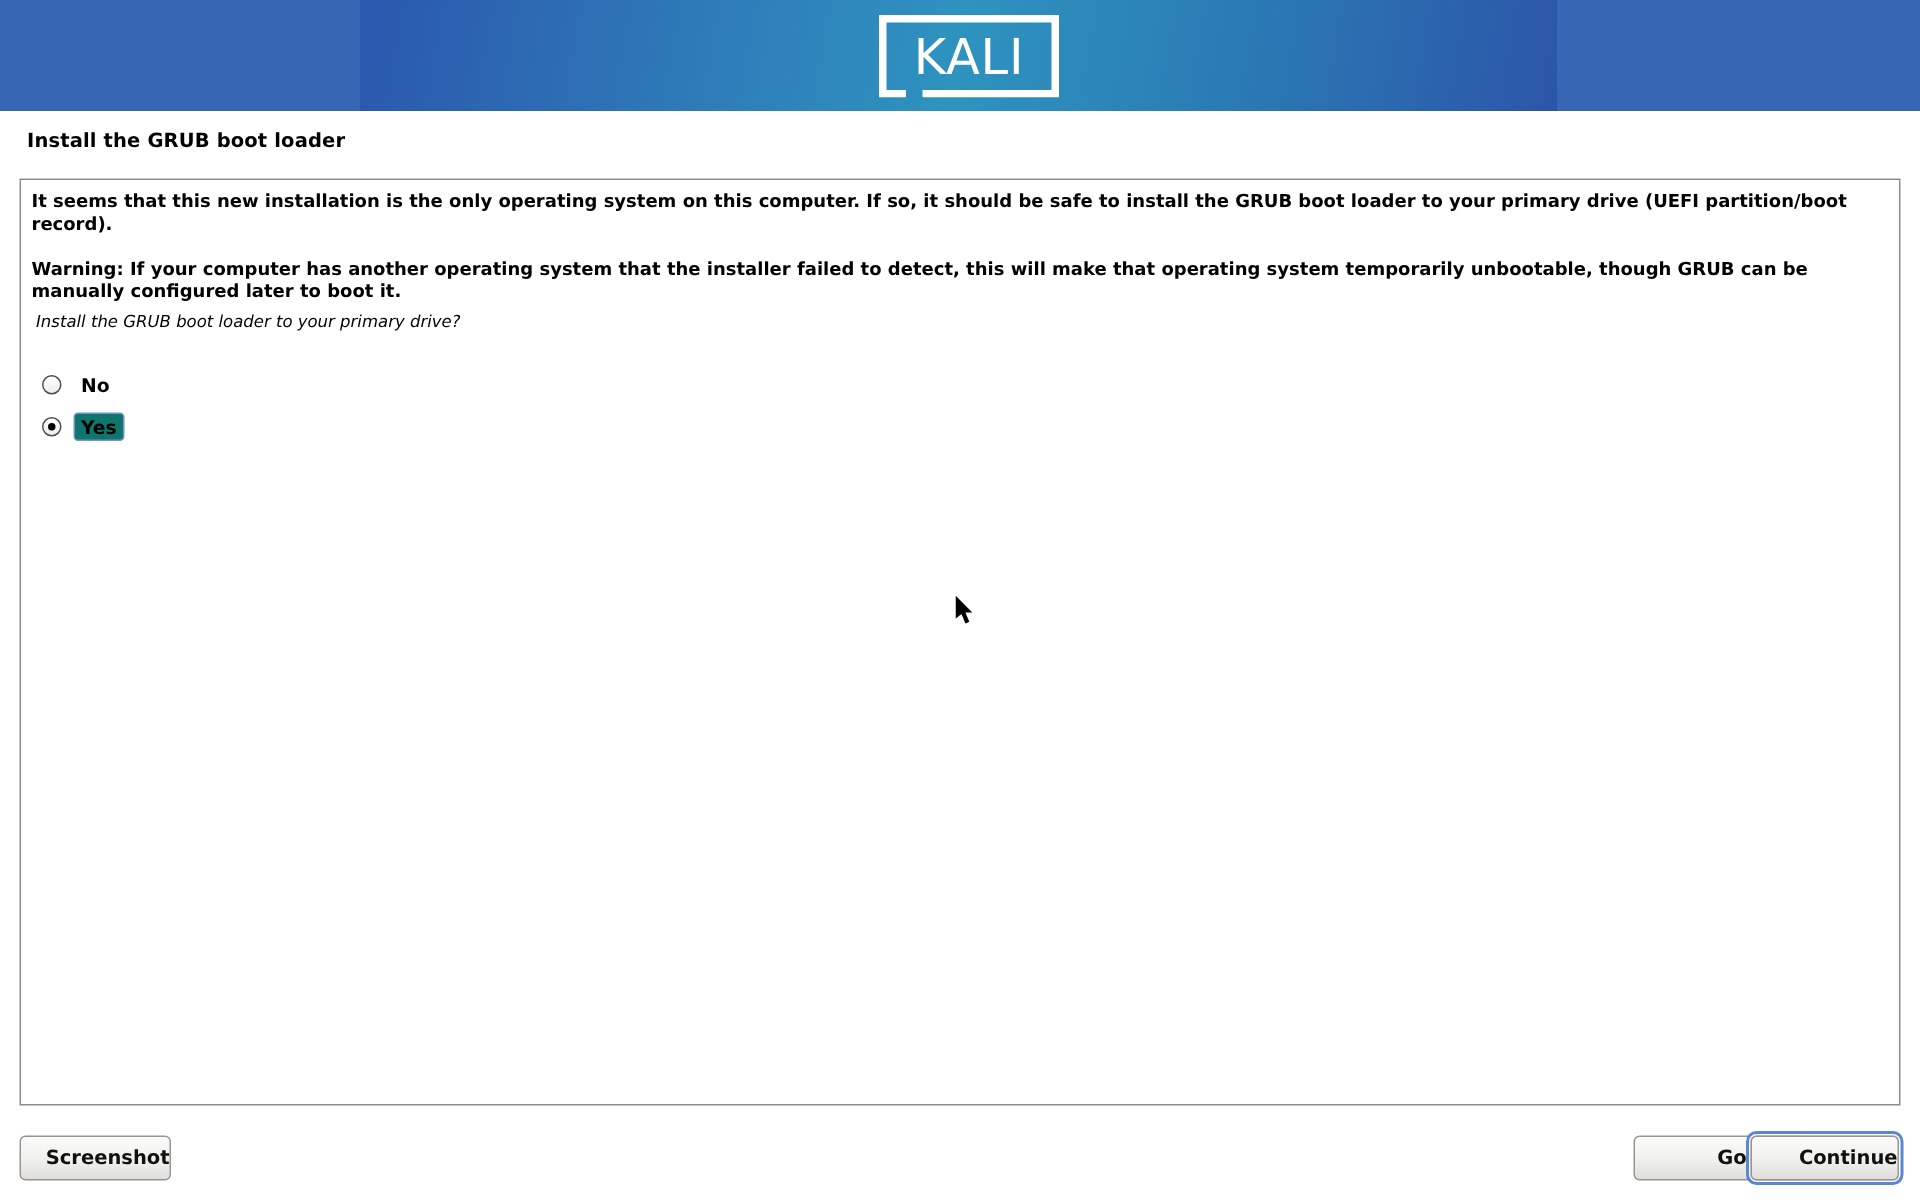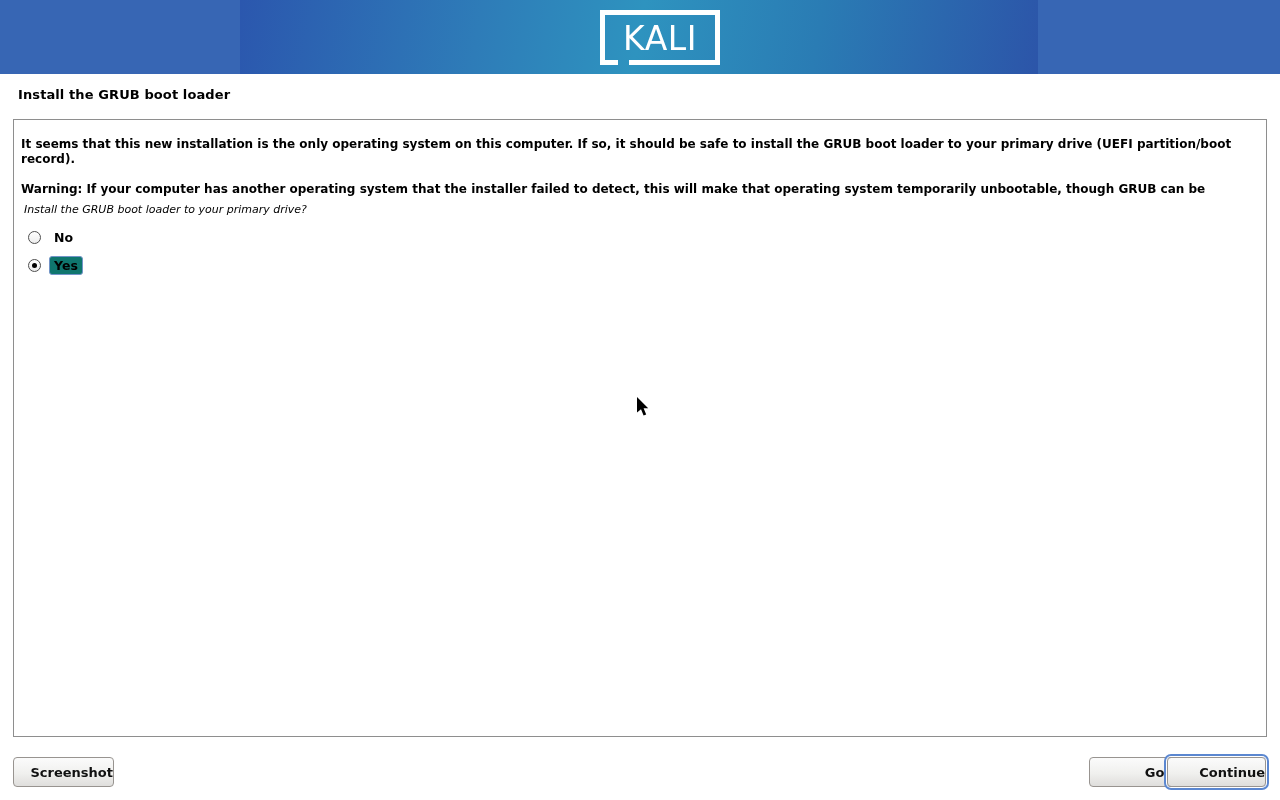--- a/index.html
+++ b/index.html
@@ -16,52 +16,52 @@
     position: absolute; left: 0; top: 0;
     width: 1280px; height: 74px;
     background: #3766b4;
   }
   .banner-gradient {
     position: absolute; left: 240px; top: 0;
     width: 798px; height: 74px;
     background: linear-gradient(100deg, #2b57ae 0%, #2e7cb8 30%, #2e93bf 50%, #2a7cb4 72%, #2c55a9 100%);
   }
   .logo {
-    position: absolute; left: 600px; top: 10px;
+    position: absolute; left: 586px; top: 10px;
     width: 144px; height: 55px;
   }
   .logo svg { display: block; }
 
   
   .page-title {
     position: absolute; left: 18px; top: 87px;
     font-size: 13px; font-weight: bold; color: #000;
     letter-spacing: 0.1px;
   }
 
   
   .content-box {
     position: absolute; left: 13px; top: 119px;
     width: 1254px; height: 618px;
     border: 1px solid #8e8e8e;
     background: #ffffff;
-    padding: 17px 7px 0 7px;
+    padding: 7px 7px 0 7px;
     overflow: hidden;
   }
   .para {
     font-size: 12px; font-weight: bold; color: #000;
     line-height: 15px; white-space: nowrap;
   }
   .para + .para { margin-top: 15px; }
   .question {
     margin-top: 5px; margin-left: 3px;
     font-size: 11px; font-style: italic; font-weight: normal;
     color: #000; line-height: 15px;
   }
-  .options { margin-top: 10px; margin-left: 7px; }
+  .options { margin-top: 24px; margin-left: 7px; }
   .option-row {
     display: flex; align-items: center;
     height: 20px; margin-bottom: 8px;
   }
   .radio-circle {
     width: 13px; height: 13px;
     border: 1px solid #4f4f4f; border-radius: 50%;
     background: linear-gradient(to bottom, #ffffff, #ededed);
     position: relative; flex: 0 0 auto;
   }
@@ -117,20 +117,21 @@
 
 <div class="page-title">Install the GRUB boot loader</div>
 
 <div class="content-box">
   <div class="para">
     <div>It seems that this new installation is the only operating system on this computer. If so, it should be safe to install the GRUB boot loader to your primary drive (UEFI partition/boot</div>
     <div>record).</div>
   </div>
   <div class="para">
     <div>Warning: If your computer has another operating system that the installer failed to detect, this will make that operating system temporarily unbootable, though GRUB can be</div>
+    <div>manually configured later to boot it.</div>
   </div>
   <div class="question">Install the GRUB boot loader to your primary drive?</div>
 
   <div class="options">
     <div class="option-row">
       <span class="radio-circle"></span>
       <span class="option-label">No</span>
     </div>
     <div class="option-row selected">
       <span class="radio-circle"></span>

